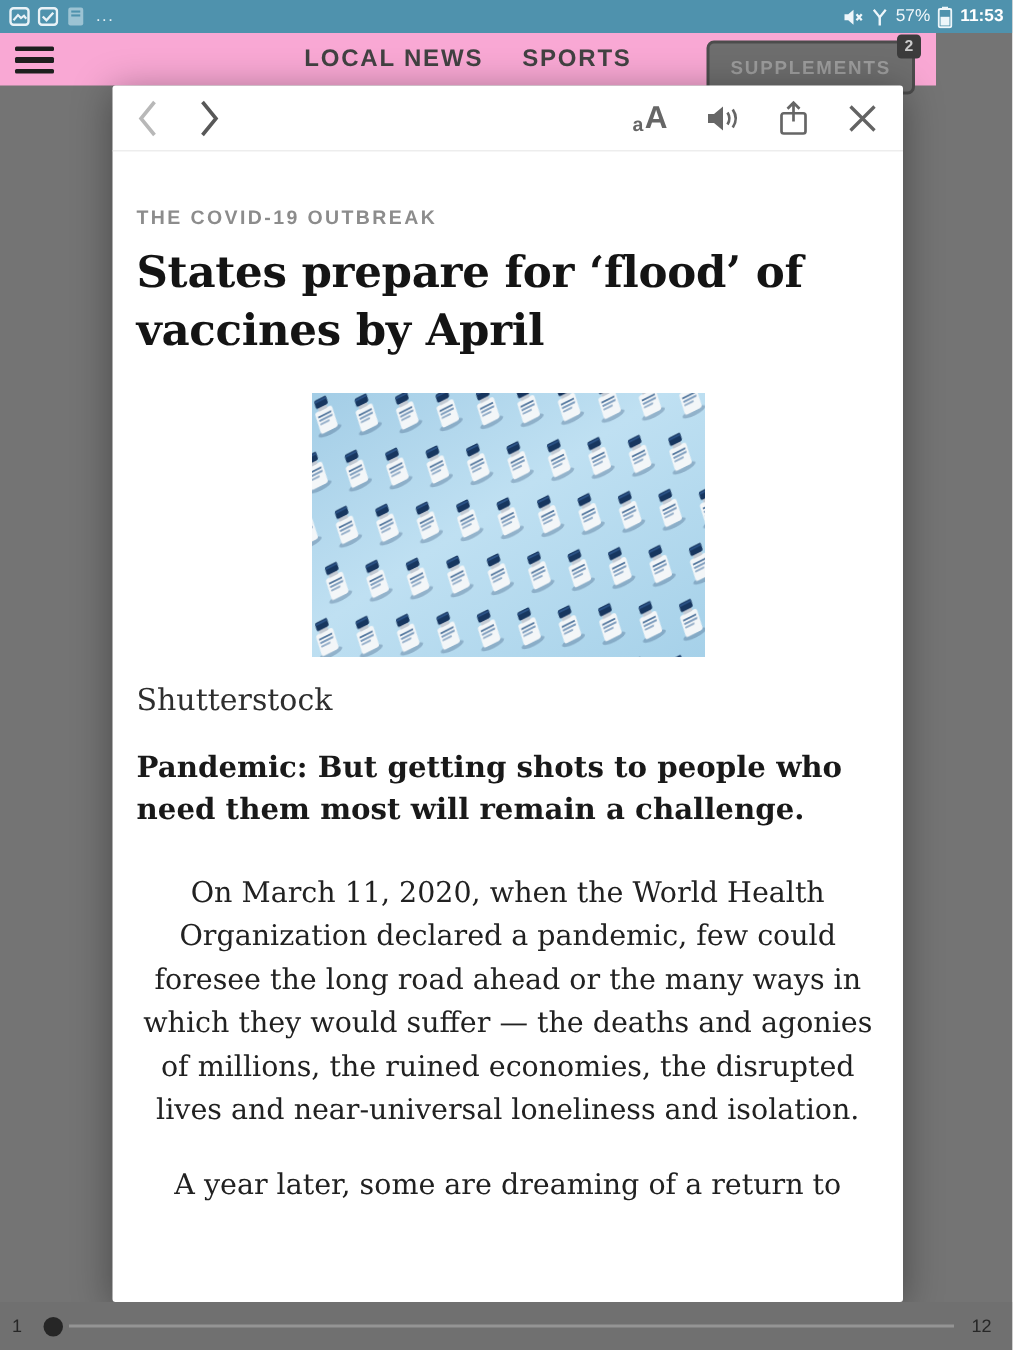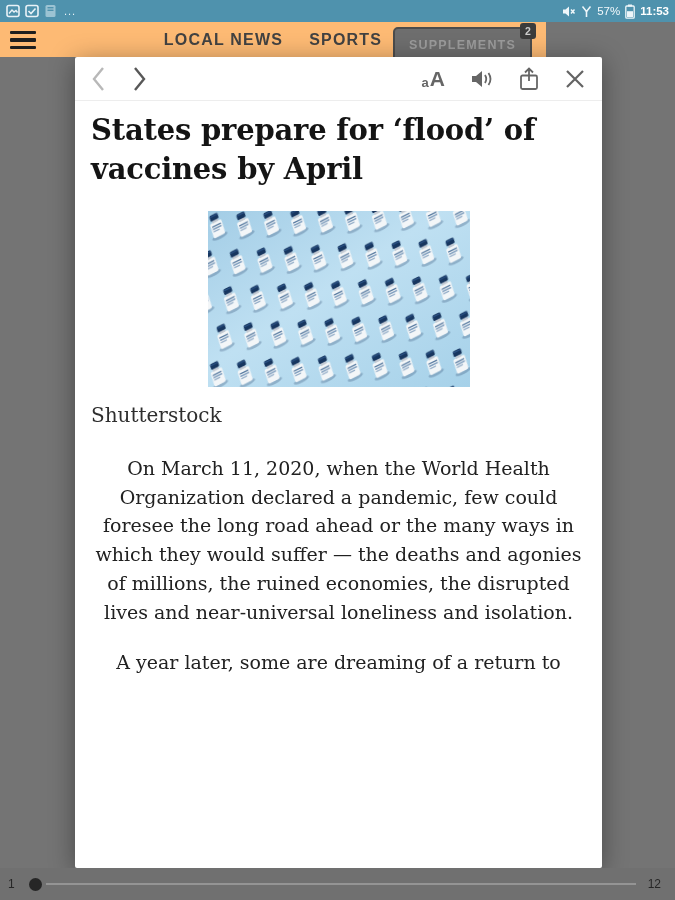--- a/index.html
+++ b/index.html
@@ -14,21 +14,21 @@
     background:#4f92ad; display:flex; align-items:center; justify-content:space-between;
     padding:0 6px; color:#eef6fa;
   }
   .sb-left, .sb-right { display:flex; align-items:center; gap:5px; }
   .sb-ico { display:flex; align-items:center; }
   .sb-more { font-size:11px; color:#e8f2f7; letter-spacing:1px; margin-left:2px; }
   .sb-text { font-size:11.5px; color:#f2f8fb; }
   .sb-time { font-size:11.5px; font-weight:bold; color:#ffffff; }
 
   
-  .navbar { position:absolute; top:22px; left:0; width:546px; height:35px; background:#fdba74; }
+  .navbar { position:absolute; top:22px; left:0; width:624px; height:35px; background:#f9a8d4; }
   .hamburger { position:absolute; left:10px; top:7px; width:34px; height:22px; display:flex;
     flex-direction:column; justify-content:center; gap:4px; cursor:pointer; }
   .hamburger span { display:block; width:26px; height:3.5px; background:#1e1e1e; border-radius:1px; }
   .nav-tabs { position:absolute; left:50%; top:0; transform:translateX(-50%); height:35px;
     display:flex; align-items:center; gap:26px; }
   .nav-tab { font-size:16px; font-weight:bold; letter-spacing:1.2px; color:#424242; cursor:pointer; }
   .supplements { position:absolute; right:14px; top:5px; height:25px; padding:16px 14px;
     background:#6e6e6e; border:2px solid #4c4c4c; border-radius:5px;
     display:flex; align-items:center; cursor:pointer; }
   .supplements-label { font-size:12.5px; font-weight:bold; letter-spacing:1.2px; color:#9c9c9c; }
@@ -178,20 +178,21 @@
         </div>
         <div class="tb-btn">
           <svg width="22" height="22" viewBox="0 0 22 22">
               <path d="M3 3 L19 19 M19 3 L3 19" stroke="#636363" stroke-width="2.2"></path>
             </svg>
         </div>
       </div>
     </div>
 
     <div class="content">
+      <div class="kicker">THE COVID-19 OUTBREAK</div>
       <h1 class="headline">States prepare for ‘flood’ of vaccines by April</h1>
 
       <div class="photo-wrap">
 
         <svg class="photo" viewBox="0 0 262 176">
           <defs>
             <linearGradient id="bgGrad" x1="0" y1="0" x2="1" y2="1">
               <stop offset="0" stop-color="#a3cde6"></stop>
               <stop offset="0.45" stop-color="#bfe0f2"></stop>
               <stop offset="1" stop-color="#a6d1e9"></stop>
@@ -209,20 +210,21 @@
             <pattern id="vials" width="27" height="37" patternUnits="userSpaceOnUse" patternTransform="rotate(-3) skewX(-13)">
               <use href="#vial" transform="translate(3,2.5) scale(0.82) rotate(-26 10 15)"></use>
             </pattern>
           </defs>
           <rect width="262" height="176" fill="url(#bgGrad)"></rect>
           <rect width="262" height="176" fill="url(#vials)"></rect>
         </svg>
       </div>
 
       <div class="credit">Shutterstock</div>
+      <div class="subhead">Pandemic: But getting shots to people who need them most will remain a challenge.</div>
       <p class="para">On March 11, 2020, when the World Health Organization declared a pandemic, few could foresee the long road ahead or the many ways in which they would suffer — the deaths and agonies of millions, the ruined economies, the disrupted lives and near-universal loneliness and isolation.</p>
       <p class="para">A year later, some are dreaming of a return to</p>
     </div>
   </div>
 
   <div class="pager">
     <span class="pager-num">1</span>
     <span class="pager-thumb"></span>
     <span class="pager-track"></span>
     <span class="pager-num">12</span>

